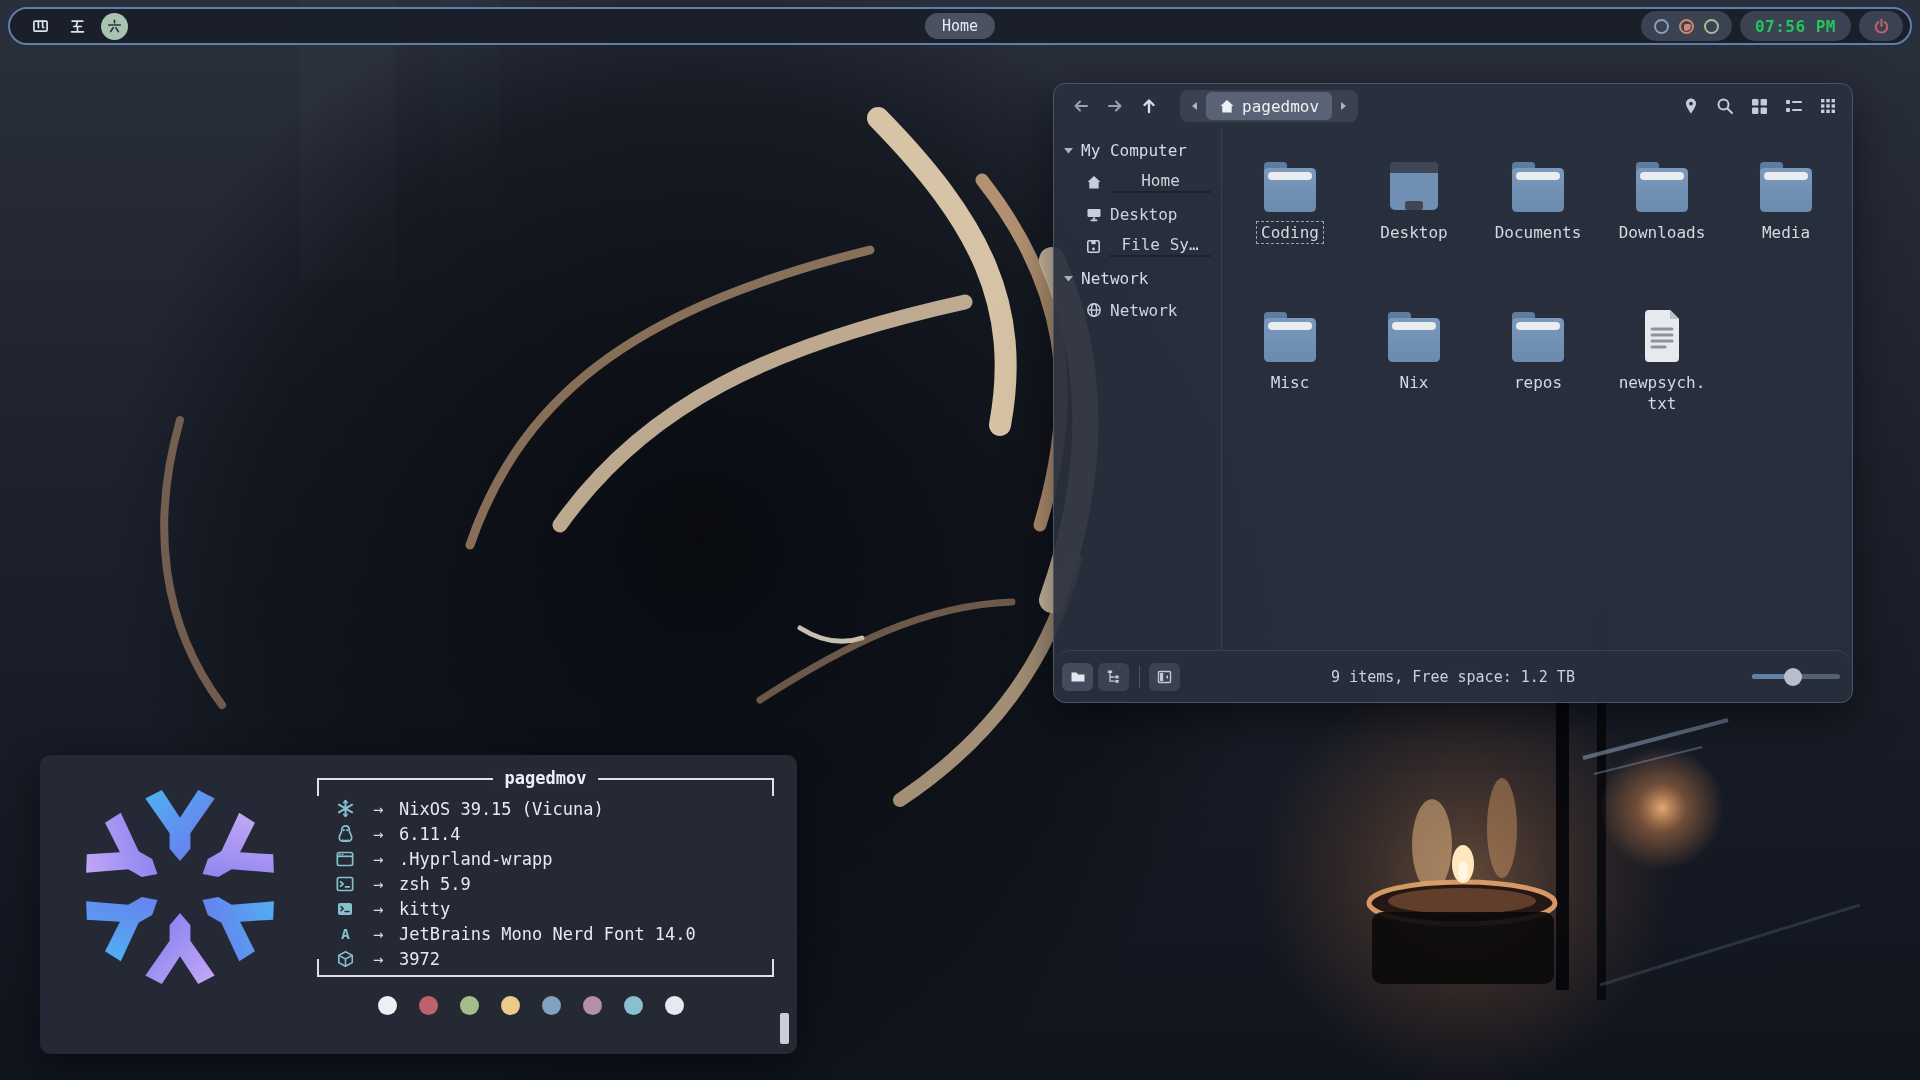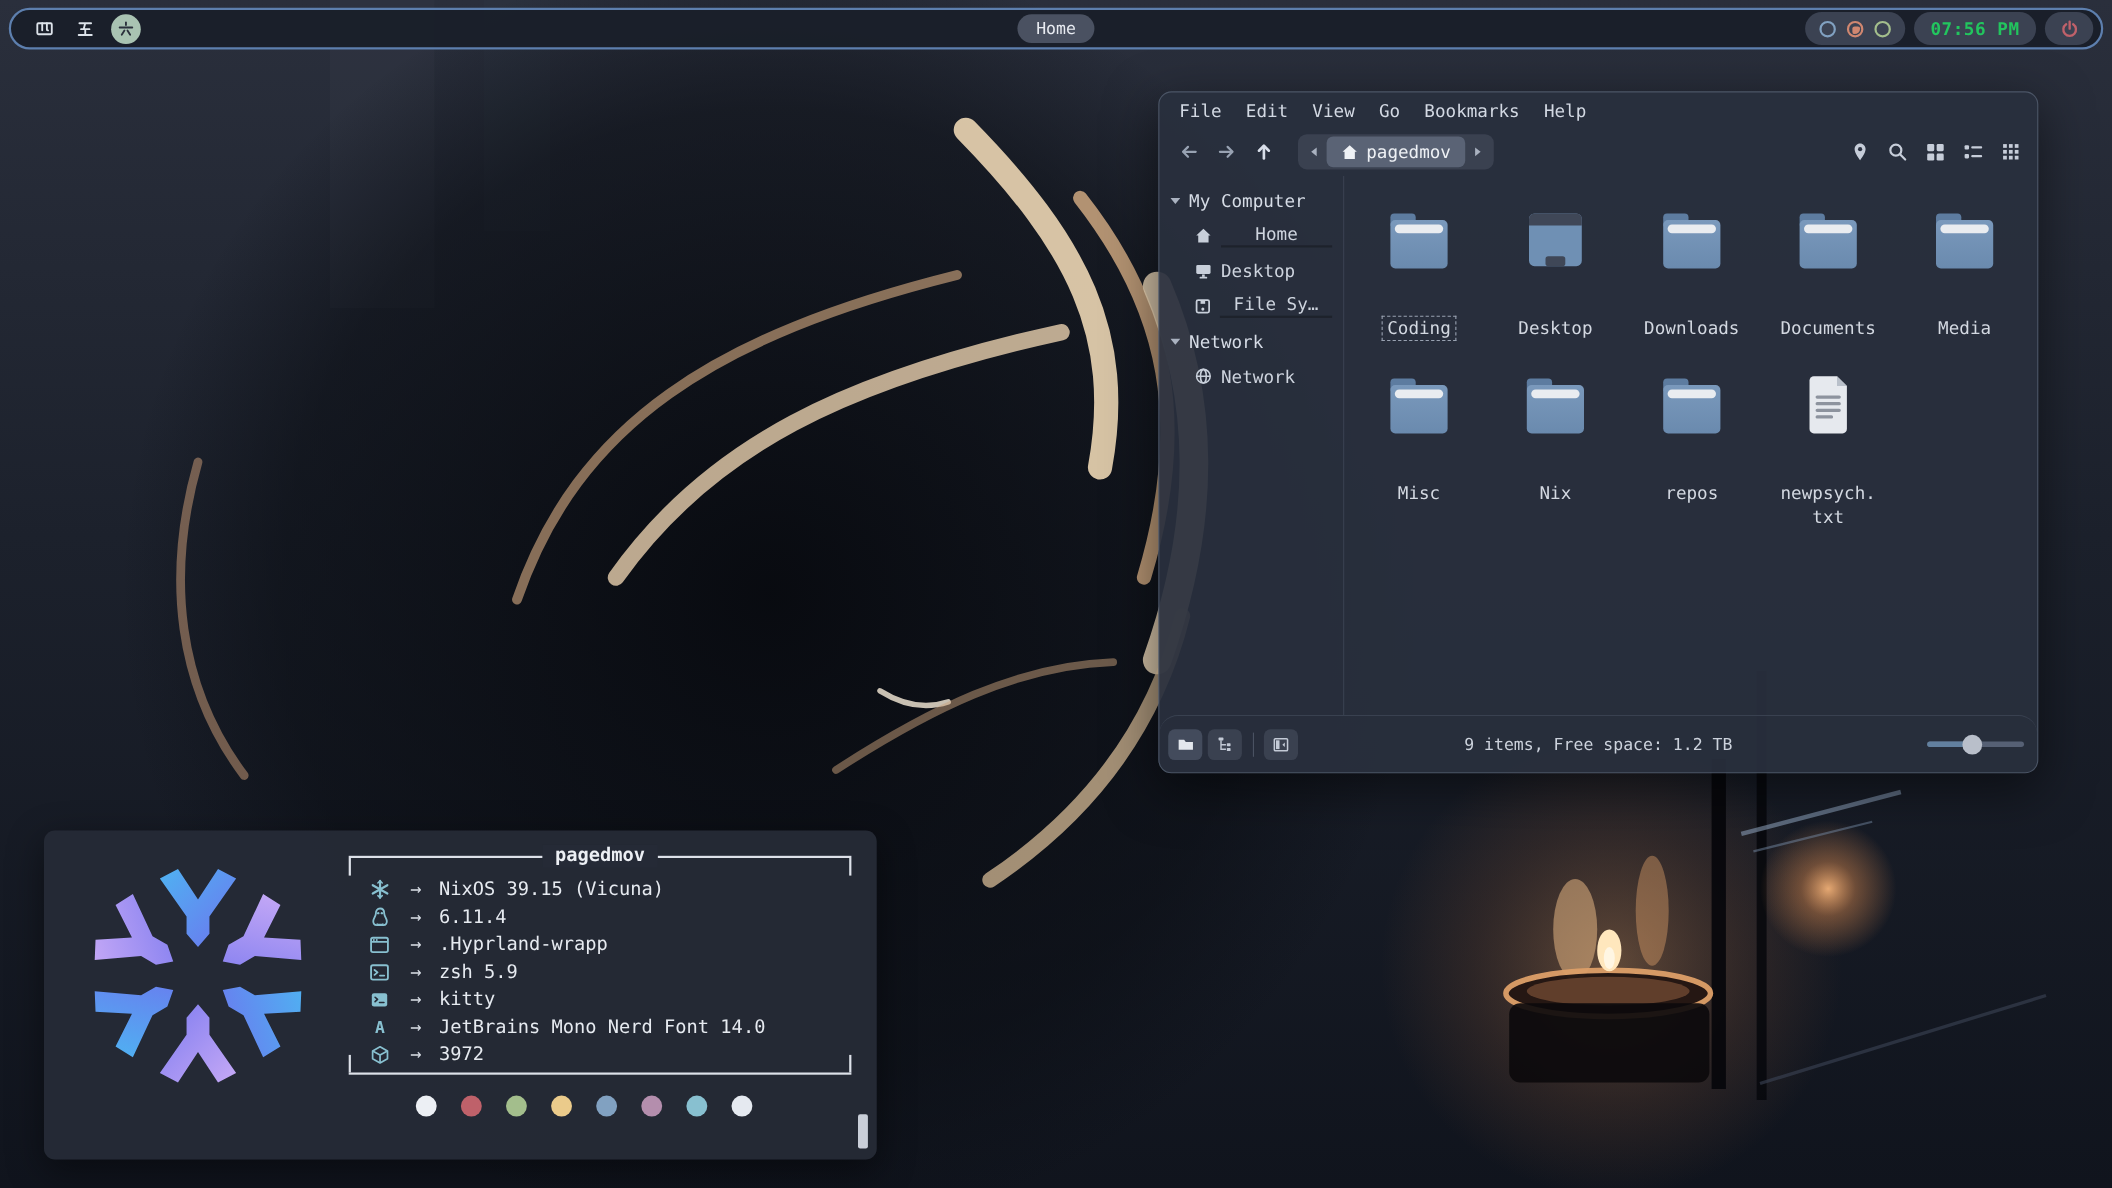--- a/index.html
+++ b/index.html
@@ -62,21 +62,21 @@
   .fm-sidebar { width:168px; border-right:1px solid #394150; padding-top:6px; font-size:16px; color:#ccd3de; flex-shrink:0;text-align:center; }
   .side-row { height:32px; display:flex; align-items:center; gap:8px; padding-left:10px; }
   .side-row.group { color:#d6dce6; }
   .side-row.item { padding-left:32px; color:#ced4de; }
   .side-row .lbl { white-space:nowrap; }
   .side-row.item.u .lbl { border-bottom:2px solid #1d222b; padding-bottom:1px; flex:1; margin-right:10px; }
   .tri { width:9px; height:7px; }
 
   .fm-content { flex:1; padding:29px 0 0 6px; position:relative; }
   .file-grid { display:grid; grid-template-columns:repeat(5,124px); grid-auto-rows:150px; }
-  .file-cell { display:flex; flex-direction:column; align-items:center; cursor:default;gap:34px; }
+  .file-cell { display:flex; flex-direction:column; align-items:center; cursor:default; }
   .ficon { height:56px; display:flex; align-items:flex-end; justify-content:center; }
   .file-label { font-size:16px; line-height:21px; color:#d3d8e1; margin-top:8px; text-align:center;
                 max-width:104px; word-break:break-all; padding:0 4px; border:1px dashed transparent; }
   .file-cell.selected .file-label { border-color:#99a2b1; border-style:dashed; }
 
   .fm-status { height:52px; border-top:1px solid #394150; display:flex; align-items:center; padding:0 12px 0 8px; position:relative;border-radius:17px; }
   .st-btn { width:31px; height:28px; background:#3a4150; border-radius:6px; display:flex; align-items:center; justify-content:center; margin-right:5px; }
   .st-btn.active { background:#434b5c; }
   .st-sep { width:1px; height:22px; background:#4a5262; margin:0 9px 0 5px; }
   .st-text { position:absolute; left:50%; transform:translateX(-50%); font-size:15px; color:#ccd2dc; white-space:nowrap; }
@@ -212,28 +212,20 @@
           <path d="M8 1.6v6"></path>
             <path d="M5 3.8a5.4 5.4 0 1 0 6 0"></path>
         </g>
       </svg>
     </div>
   </div>
 </div>
 
 <div class="fm">
 
-  <div class="fm-menubar">
-    <span>File</span>
-    <span>Edit</span>
-    <span>View</span>
-    <span>Go</span>
-    <span>Bookmarks</span>
-    <span>Help</span>
-  </div>
 
   <div class="fm-toolbar">
     <div class="nav-btn">
       <svg width="18" height="16" viewBox="0 0 18 16">
           <g fill="none" stroke="#98a2b2" stroke-width="2" stroke-linecap="round" stroke-linejoin="round">
             <path d="M15 8H4"></path>
             <path d="M8 3.5 3.5 8 8 12.5"></path>
           </g>
         </svg>
     </div>
@@ -403,37 +395,37 @@
       <linearGradient id="fgrad" x1="0" y1="0" x2="0" y2="1">
         <stop offset="0" stop-color="#7a99bc"></stop>
                     <stop offset="1" stop-color="#6a8aae"></stop>
       </linearGradient>
     </defs>
     <rect x="2" y="1" width="23" height="13" rx="3.5" fill="#5d7ca0"></rect>
     <rect x="2" y="7" width="52" height="44" rx="4.5" fill="url(#fgrad)"></rect>
     <rect x="6" y="11" width="44" height="8" rx="4" fill="#e9ecf0"></rect>
   </svg>
 </span>
-          <span class="file-label">Downloads</span>
+          <span class="file-label">Documents</span>
         </div>
         <div class="file-cell">
           <span class="ficon">
   <svg width="56" height="52" viewBox="0 0 56 52">
     <defs>
       <linearGradient id="fgrad" x1="0" y1="0" x2="0" y2="1">
         <stop offset="0" stop-color="#7a99bc"></stop>
                     <stop offset="1" stop-color="#6a8aae"></stop>
       </linearGradient>
     </defs>
     <rect x="2" y="1" width="23" height="13" rx="3.5" fill="#5d7ca0"></rect>
     <rect x="2" y="7" width="52" height="44" rx="4.5" fill="url(#fgrad)"></rect>
     <rect x="6" y="11" width="44" height="8" rx="4" fill="#e9ecf0"></rect>
   </svg>
 </span>
-          <span class="file-label">Documents</span>
+          <span class="file-label">Downloads</span>
         </div>
         <div class="file-cell">
           <span class="ficon">
   <svg width="56" height="52" viewBox="0 0 56 52">
     <defs>
       <linearGradient id="fgrad" x1="0" y1="0" x2="0" y2="1">
         <stop offset="0" stop-color="#7a99bc"></stop>
                     <stop offset="1" stop-color="#6a8aae"></stop>
       </linearGradient>
     </defs>

